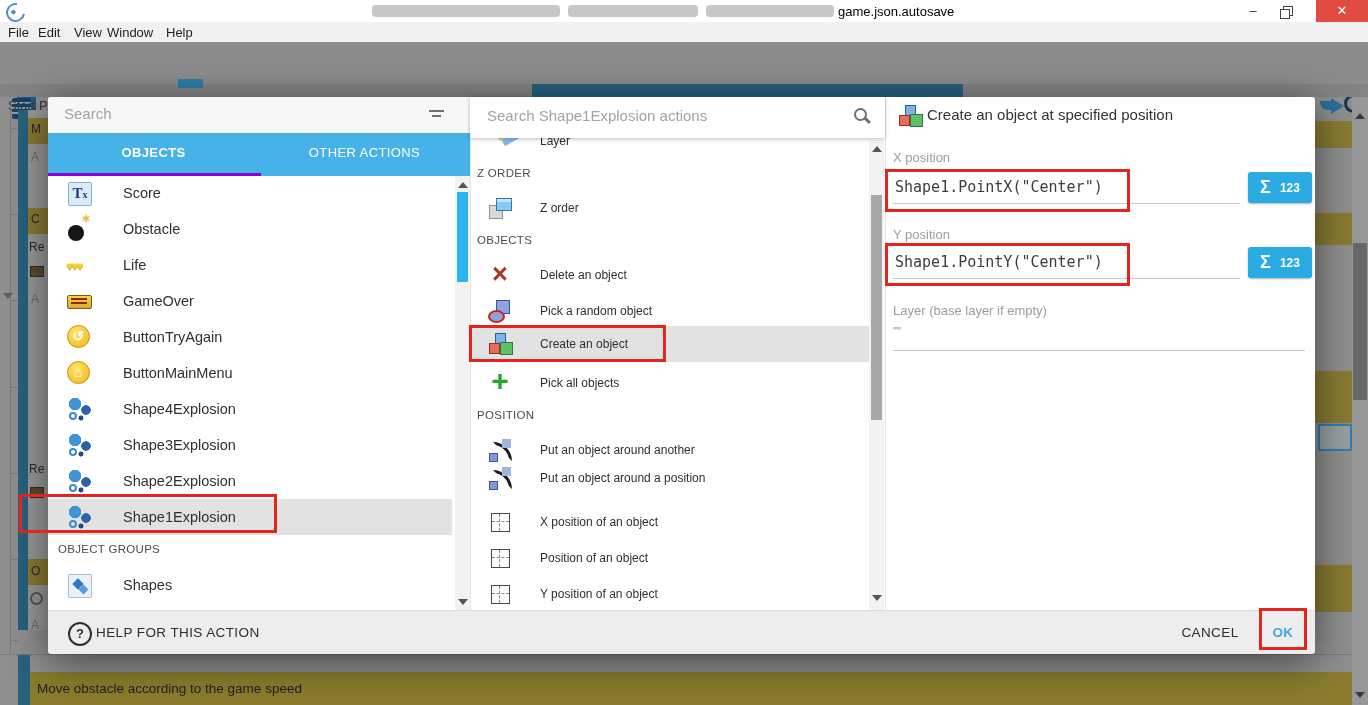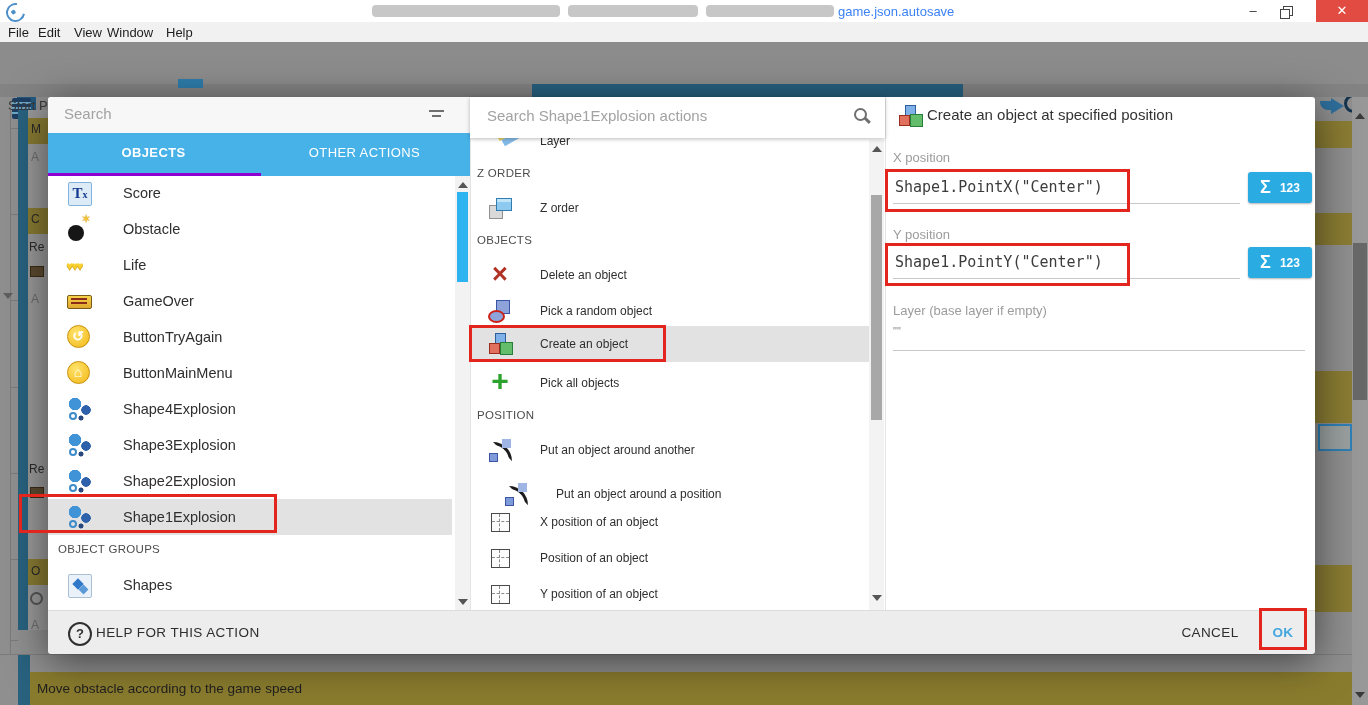--- a/index.html
+++ b/index.html
@@ -7,21 +7,21 @@
     font-family:"Liberation Sans",sans-serif;color:#333;}
   .abs{position:absolute;}
   .txt{white-space:nowrap;}
 
   
   .titlebar{left:0;top:0;width:1368px;height:22px;background:#ffffff;}
   .gdlogo{left:6px;top:3px;width:15px;height:15px;border:2px solid #4d8fcb;border-radius:50%;
     border-right-color:transparent;transform:rotate(-35deg);}
   .gdlogo::after{content:"";position:absolute;left:4px;top:4px;width:4px;height:4px;background:#4d8fcb;border-radius:1px;}
   .blur{background:#bdbdbd;border-radius:4px;height:12px;top:5px;opacity:.85;}
-  .title-text{top:4px;font-size:13px;color:#3b82f6;}
+  .title-text{top:4px;font-size:13px;color:#000000;}
   .winbtn{top:0;height:22px;text-align:center;line-height:21px;font-size:13px;color:#333;}
   .win-restore::before{content:"";position:absolute;left:13px;top:6px;width:8px;height:8px;border:1px solid #444;}
   .win-restore::after{content:"";position:absolute;left:10px;top:9px;width:8px;height:8px;border:1px solid #444;background:#fff;}
   .win-close{background:#e14b42;color:#fff;}
   .menubar{left:0;top:22px;width:1368px;height:24px;background:#f1f1f1;}
   .menuitem{top:2px;font-size:13px;color:#1d1d1d;height:17px;line-height:17px;}
 
   
   .toolbar{left:0;top:42px;width:1368px;height:42px;background:#8c8c8c;}
   .tsep{top:51px;width:1px;height:27px;background:#717171;}
@@ -343,21 +343,21 @@
   </div>
   <div class="mrow" style="top:365px;">
     <span class="ic i-pickall"></span>
     <span class="lbl">Pick all objects</span>
   </div>
   <span class="abs txt sect-hdr" style="left:477px;top:409px;">POSITION</span>
   <div class="mrow" style="top:432px;">
     <span class="ic i-around"></span>
     <span class="lbl">Put an object around another</span>
   </div>
-  <div class="mrow" style="top:476px;margin-left:16px;">
+  <div class="mrow" style="top:460px;">
     <span class="ic i-around"></span>
     <span class="lbl">Put an object around a position</span>
   </div>
   <div class="mrow" style="top:504px;">
     <span class="ic i-position"></span>
     <span class="lbl">X position of an object</span>
   </div>
   <div class="mrow" style="top:540px;">
     <span class="ic i-position"></span>
     <span class="lbl">Position of an object</span>

